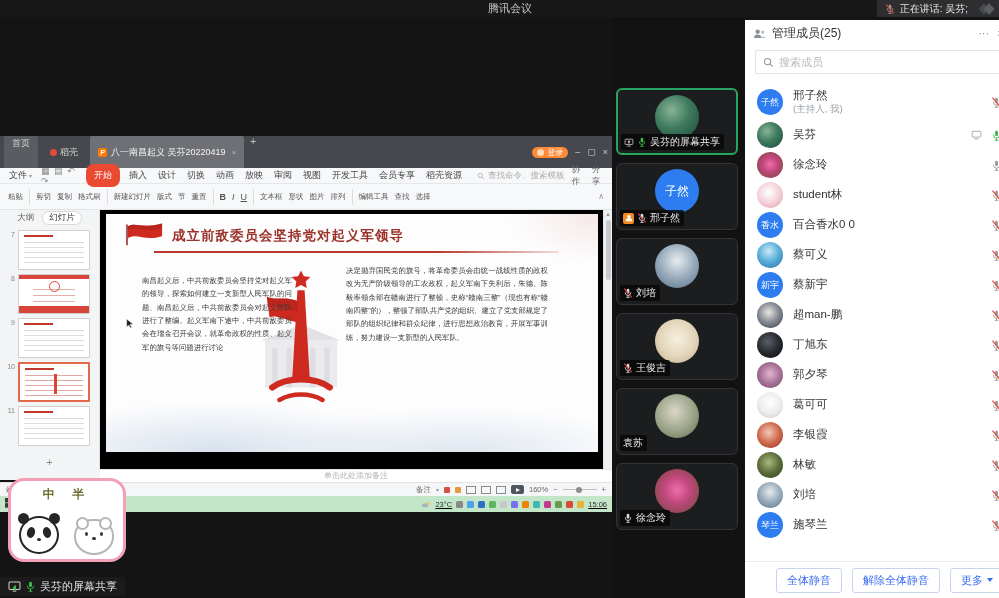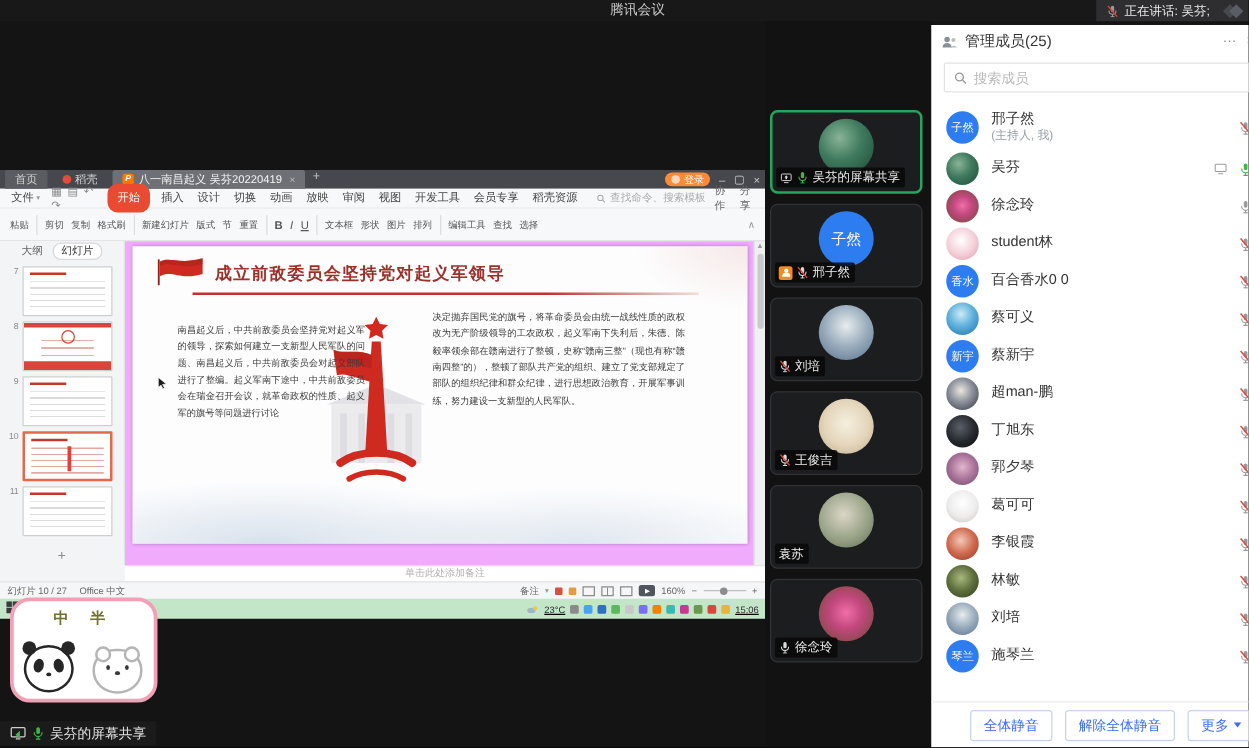--- a/index.html
+++ b/index.html
@@ -58,21 +58,21 @@
   .msub:empty{display:none;}
   .micons{display:flex;gap:9px;align-items:center;flex:none;margin-left:6px;color:#9a9a9a;}
   .pfoot{height:36px;border-top:1px solid #ececec;display:flex;align-items:center;justify-content:center;
          gap:10px;flex:none;}
   .fbtn{border:1px solid #c7d3ef;color:#3b6df0;background:#fff;border-radius:3px;font-size:11px;
         padding:4px 10px;display:flex;align-items:center;gap:4px;cursor:pointer;}
   .caret{width:0;height:0;border-left:3.5px solid transparent;border-right:3.5px solid transparent;
          border-top:4px solid #3b6df0;}
   
   .wps{position:absolute;left:0;top:136px;width:612px;height:344px;background:#f3f4f6;font-size:9px;}
-  .wtabs{height:15px;background:#46484d;display:flex;gap:4px;padding:0 4px;}
+  .wtabs{height:32px;background:#46484d;display:flex;gap:4px;padding:0 4px;}
   .wtab{font-size:9px;color:#d5d5d5;padding:1px 8px;background:#5a5c61;border-radius:2px 2px 0 0;}
   .wtab.docer{display:flex;align-items:center;gap:3px;background:transparent;}
   .reddot{width:7px;height:7px;border-radius:50%;background:#e64a3c;display:inline-block;}
   .wtab.doc{background:#6e7076;color:#f4f4f4;display:flex;align-items:center;gap:4px;max-width:180px;
             white-space:nowrap;overflow:hidden;}
   .plogo{width:9px;height:9px;background:#ff7800;border-radius:2px;color:#fff;font-size:7px;font-weight:bold;
          display:inline-flex;align-items:center;justify-content:center;}
   .wtab .tx{color:#bbb;font-size:8px;margin-left:2px;}
   .plus{color:#c4c4c4;font-size:10px;margin-left:2px;}
   .wright{margin-left:auto;display:flex;align-items:center;gap:7px;}
@@ -112,21 +112,21 @@
   .thumb.red{box-shadow:inset 0 4px 0 #d8453a, inset 0 -7px 0 #d8453a;}
   .thumb.red .lines{top:14px;bottom:9px;left:14px;right:14px;
         background:repeating-linear-gradient(#e4b0aa 0 1px,transparent 1px 6px);}
   .thumb.red::after{content:"";position:absolute;left:50%;top:6px;width:9px;height:9px;margin-left:-5px;
         border:1.5px solid #d8453a;border-radius:50%;}
   .thumbrow.sel .thumb{border:2px solid #e4694a;}
   .thumb.monu::after{content:"";position:absolute;left:50%;top:10px;width:3px;height:20px;background:#d8453a;}
   .thumb.monu .lines{background:repeating-linear-gradient(#e0a9a2 0 1px,transparent 1px 5px);}
   .addslide{position:absolute;bottom:1px;left:0;right:0;text-align:center;color:#888;font-size:11px;
             background:#f3f4f6;height:12px;line-height:12px;}
-  .slidearea{flex:1;position:relative;background:#f0abfc;}
+  .slidearea{flex:1;position:relative;background:#000000;}
   .slide{position:absolute;left:6px;top:4px;width:492px;height:238px;background:#fdfdfe;
          box-shadow:0 0 3px rgba(0,0,0,.25);}
   .slide::before{content:"";position:absolute;right:0;top:0;width:160px;height:90px;
          background:radial-gradient(80% 80% at 100% 0,rgba(240,214,212,.55),rgba(240,214,212,0) 70%);}
   .slide::after{content:"";position:absolute;left:0;right:0;bottom:0;height:72px;pointer-events:none;
          background:radial-gradient(60% 100% at 22% 100%,rgba(206,218,231,.8),rgba(206,218,231,0) 70%),
                     radial-gradient(55% 90% at 72% 100%,rgba(213,223,234,.75),rgba(213,223,234,0) 70%);}
   .sflag{position:absolute;left:18px;top:6px;}
   .stitle{position:absolute;left:66px;top:13px;font-size:13.5px;font-weight:bold;color:#9b3129;
           letter-spacing:1px;white-space:nowrap;}

